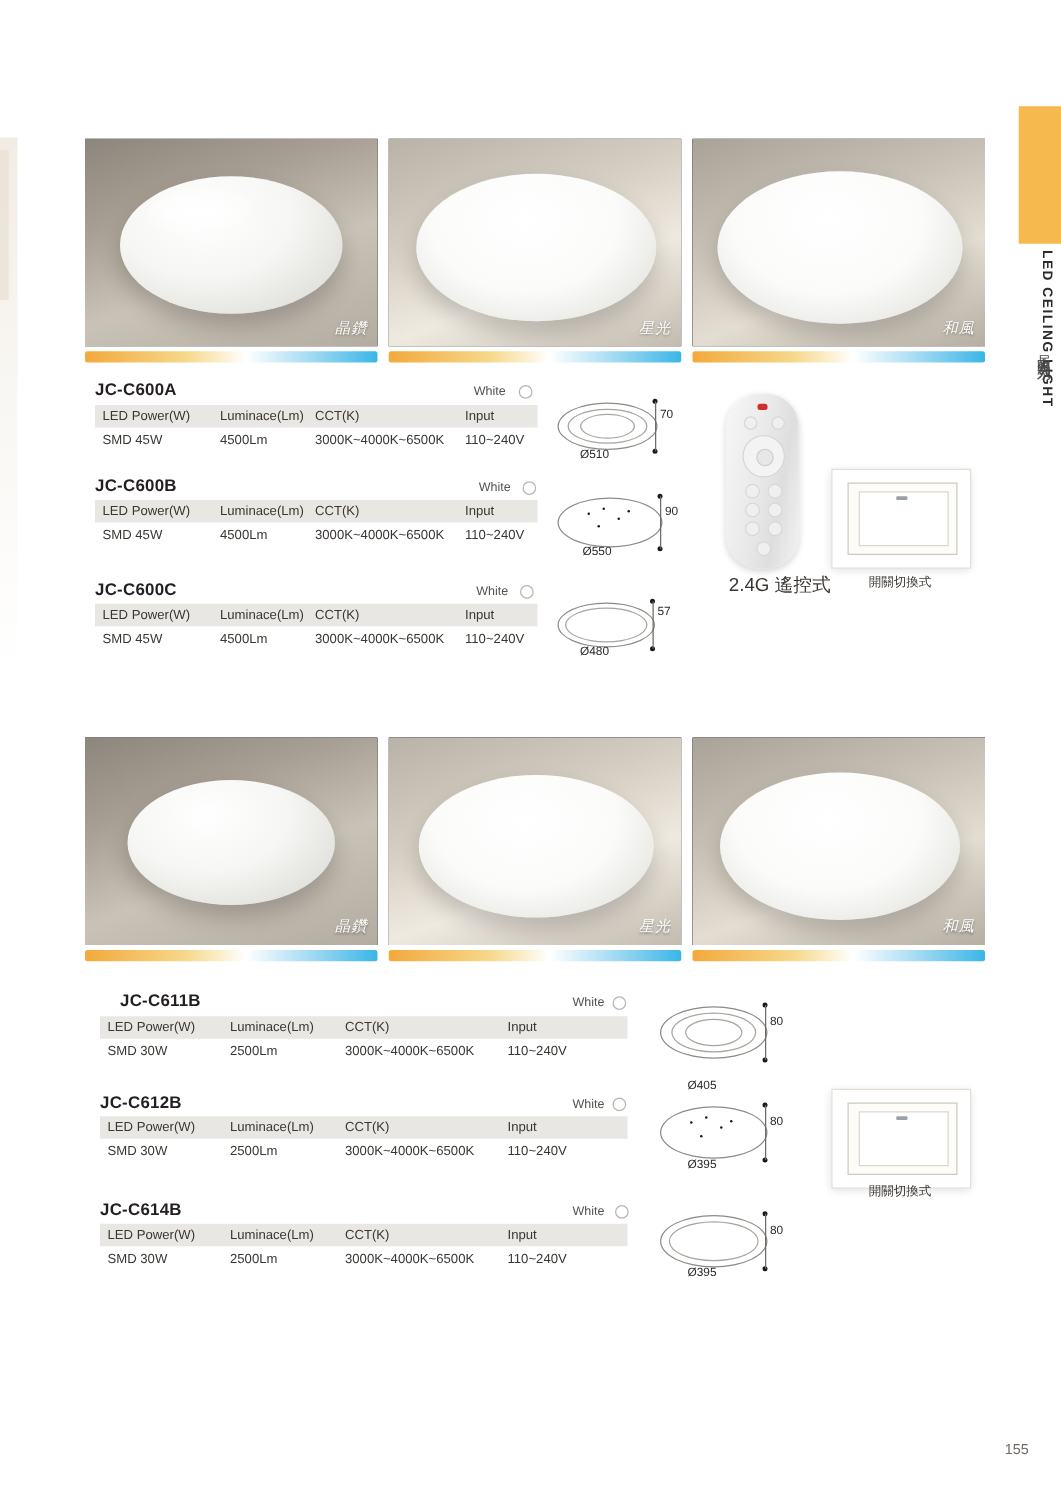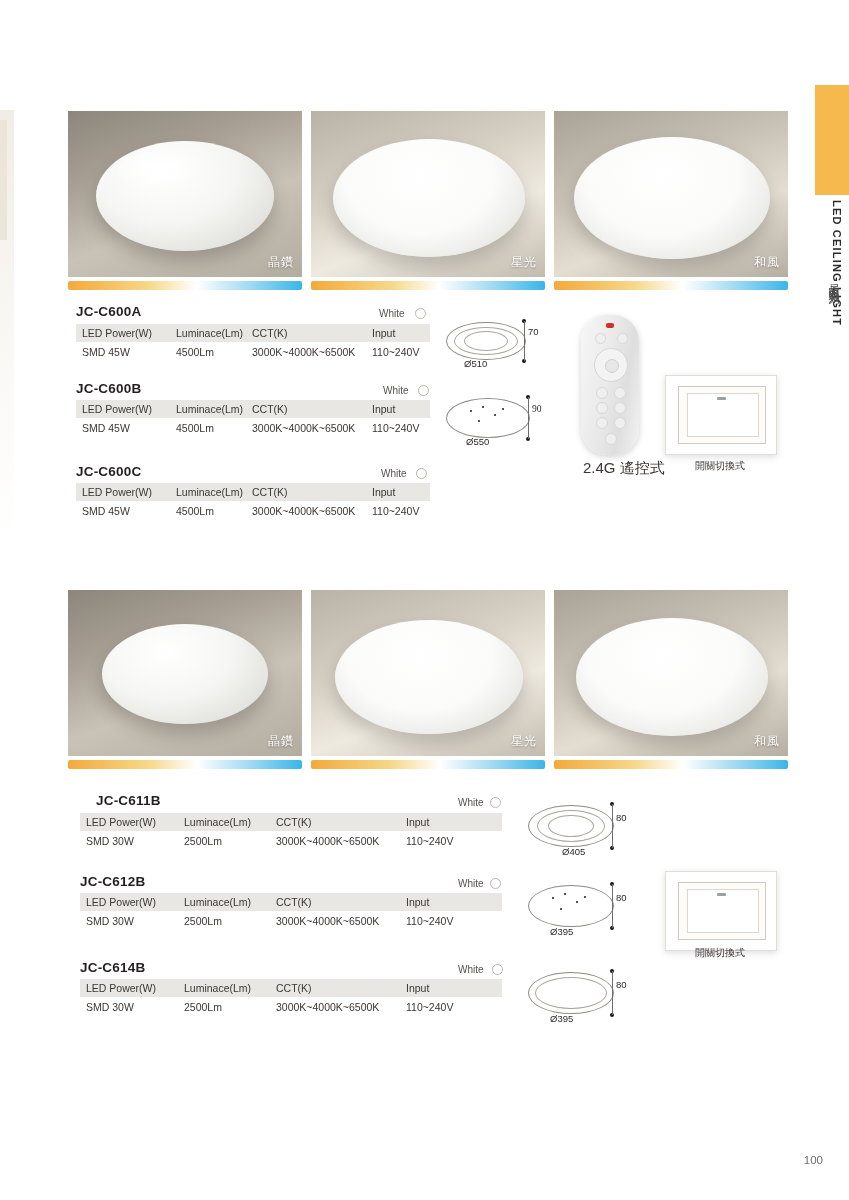--- a/index.html
+++ b/index.html
@@ -18,21 +18,21 @@
   
   .side-tab{position:absolute;right:0;top:85px;width:34px;height:110px;background:#f5b94d;}
   .side-label{position:absolute;right:6px;top:200px;width:22px;height:200px;
      writing-mode:vertical-rl;text-orientation:mixed;
      font-size:11px;letter-spacing:1.2px;font-weight:bold;color:#2b2b2b;}
   .side-label-cn{position:absolute;right:8px;top:275px;width:18px;
      writing-mode:vertical-rl;text-orientation:upright;
      font-size:11px;letter-spacing:2px;color:#4a4a4a;}
 
   
-  .photo{position:absolute;overflow:hidden;background:#000000;}
+  .photo{position:absolute;overflow:hidden;background:#000000;font-style:italic;}
   .photo .bg{position:absolute;left:0;top:0;right:0;bottom:0;}
   .photo .cn{position:absolute;right:8px;bottom:6px;color:#ffffff;font-size:12px;letter-spacing:1px;text-shadow:0 1px 2px rgba(0,0,0,.35);}
   .gbar{position:absolute;height:9px;border-radius:2px;
     background:linear-gradient(90deg,#f3a93c 0%,#f6d98b 35%,#ffffff 55%,#9fd9f2 78%,#39b6e8 100%);}
 
   
   .dome{position:absolute;border-radius:50%;}
   .dome.d1{background:radial-gradient(ellipse at 38% 28%,#ffffff 0%,#f6f6f4 45%,#e2e2de 78%,#cfcfca 100%);}
   .dome.d2{background:radial-gradient(ellipse at 45% 32%,#ffffff 0%,#fbfbfa 50%,#e6e6e2 82%,#d3d3ce 100%);}
 
@@ -156,40 +156,49 @@
   <div class="dim" style="left:442px;top:388px;width:110px;height:62px;">
     <div class="ring" style="left:4px;top:10px;width:82px;height:38px;"></div>
     <div class="dot" style="left:28px;top:22px;width:2px;height:2px;"></div>
     <div class="dot" style="left:40px;top:18px;width:2px;height:2px;"></div>
     <div class="dot" style="left:52px;top:26px;width:2px;height:2px;"></div>
     <div class="dot" style="left:36px;top:32px;width:2px;height:2px;"></div>
     <div class="dot" style="left:60px;top:20px;width:2px;height:2px;"></div>
     <div class="dot" style="left:84px;top:7px;"></div>
     <div class="dot" style="left:84px;top:49px;"></div>
     <div class="vline" style="left:86px;top:9px;height:42px;"></div>
-    <div class="lbl" style="left:90px;top:16px;font-family:Liberation Serif, serif;">90</div>
+    <div class="lbl" style="left:90px;top:16px;">90</div>
     <div class="lbl" style="left:24px;top:48px;">Ø550</div>
   </div>
 
   <div class="model-title" style="left:76px;top:464px;">JC-C600C</div>
   <div class="white-lbl" style="left:381px;top:468px;">White</div>
   <div class="white-dot" style="left:416px;top:468px;"></div>
   <div class="spec" style="left:76px;top:483px;width:354px;">
     <div class="hdr">
       <div class="c" style="width:94px;">LED Power(W)</div>
       <div class="c" style="width:76px;">Luminace(Lm)</div>
       <div class="c" style="width:120px;">CCT(K)</div>
       <div class="c" style="width:64px;">Input</div>
     </div>
     <div class="row">
       <div class="c" style="width:94px;">SMD 45W</div>
       <div class="c" style="width:76px;">4500Lm</div>
       <div class="c" style="width:120px;">3000K~4000K~6500K</div>
       <div class="c" style="width:64px;">110~240V</div>
     </div>
+  </div>
+  <div class="dim" style="left:442px;top:470px;width:110px;height:62px;">
+    <div class="ring" style="left:4px;top:12px;width:76px;height:34px;"></div>
+    <div class="ring thin" style="left:10px;top:16px;width:64px;height:26px;"></div>
+    <div class="dot" style="left:78px;top:9px;"></div>
+    <div class="dot" style="left:78px;top:47px;"></div>
+    <div class="vline" style="left:80px;top:11px;height:38px;"></div>
+    <div class="lbl" style="left:84px;top:14px;">57</div>
+    <div class="lbl" style="left:22px;top:46px;">Ø480</div>
   </div>
 
   <div class="remote">
     <div class="led"></div>
     <div class="btn" style="left:14px;top:18px;width:9px;height:9px;"></div>
     <div class="btn" style="left:36px;top:18px;width:9px;height:9px;"></div>
     <div class="pad">
         <div class="ctr"></div>
       </div>
     <div class="btn" style="left:15px;top:72px;width:10px;height:10px;"></div>
@@ -249,21 +258,21 @@
     </div>
   </div>
   <div class="dim" style="left:520px;top:795px;width:120px;height:66px;">
     <div class="ring" style="left:8px;top:10px;width:84px;height:40px;"></div>
     <div class="ring thin" style="left:17px;top:15px;width:66px;height:30px;"></div>
     <div class="ring thin" style="left:28px;top:20px;width:44px;height:20px;"></div>
     <div class="dot" style="left:90px;top:7px;"></div>
     <div class="dot" style="left:90px;top:51px;"></div>
     <div class="vline" style="left:92px;top:9px;height:44px;"></div>
     <div class="lbl" style="left:96px;top:17px;">80</div>
-    <div class="lbl" style="left:30px;top:51px;margin-left:12px;">Ø405</div>
+    <div class="lbl" style="left:30px;top:68px;">Ø405</div>
   </div>
 
   <div class="model-title" style="left:80px;top:874px;">JC-C612B</div>
   <div class="white-lbl" style="left:458px;top:878px;">White</div>
   <div class="white-dot" style="left:490px;top:878px;"></div>
   <div class="spec" style="left:80px;top:893px;width:422px;">
     <div class="hdr">
       <div class="c" style="width:98px;">LED Power(W)</div>
       <div class="c" style="width:92px;">Luminace(Lm)</div>
       <div class="c" style="width:130px;">CCT(K)</div>
@@ -318,14 +327,14 @@
   </div>
 
   <div class="plate" style="left:665px;top:871px;width:110px;height:78px;">
     <div class="inner" style="left:12px;top:10px;width:86px;height:56px;">
       <div class="rocker" style="left:8px;top:6px;width:70px;height:42px;"></div>
       <div class="pin" style="left:38px;top:10px;"></div>
     </div>
   </div>
   <div class="plate-cap" style="left:695px;top:946px;">開關切換式</div>
 
-  <div class="pagenum">100</div>
+  <div class="pagenum">155</div>
 </div>
 
 </body></html>

